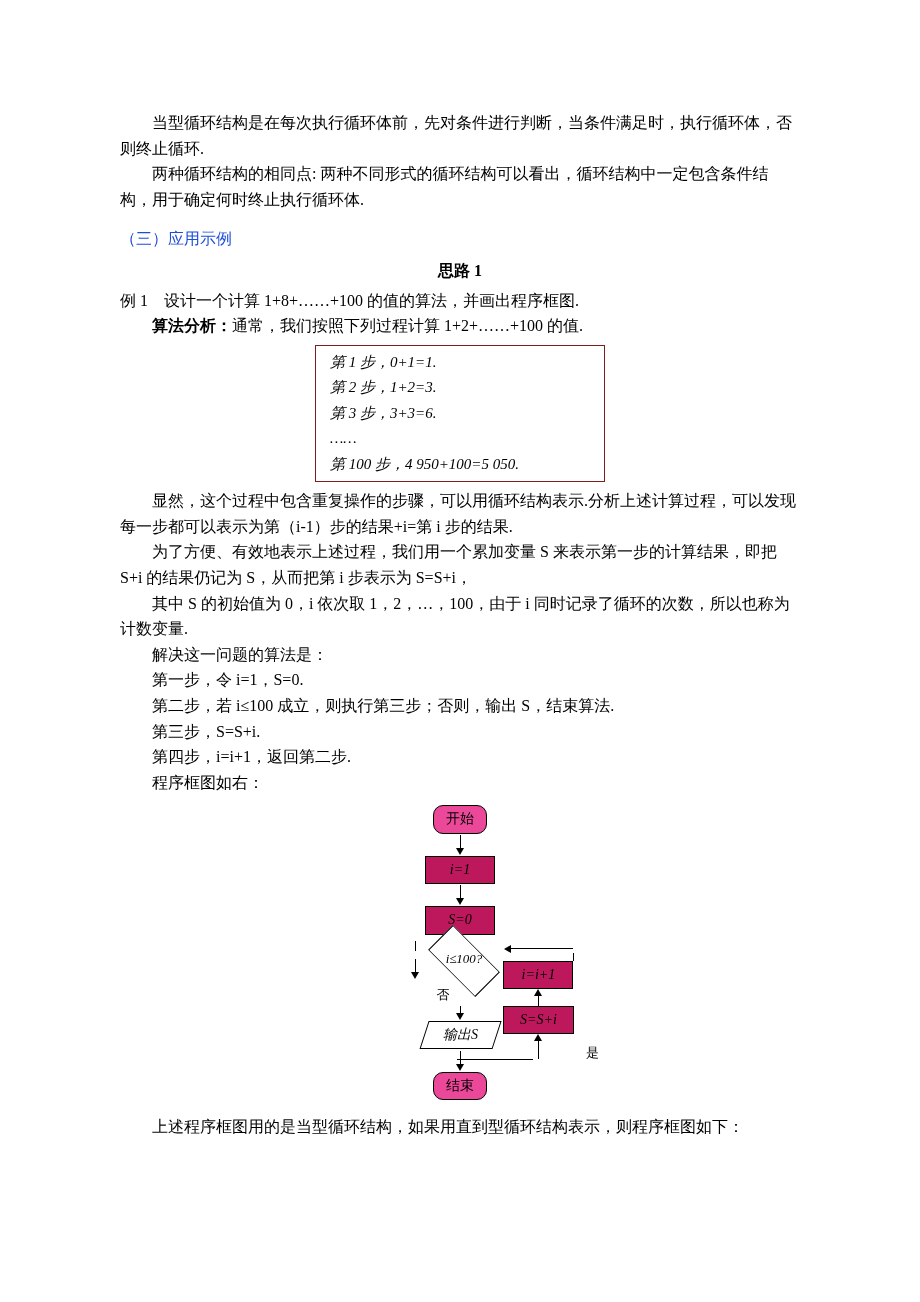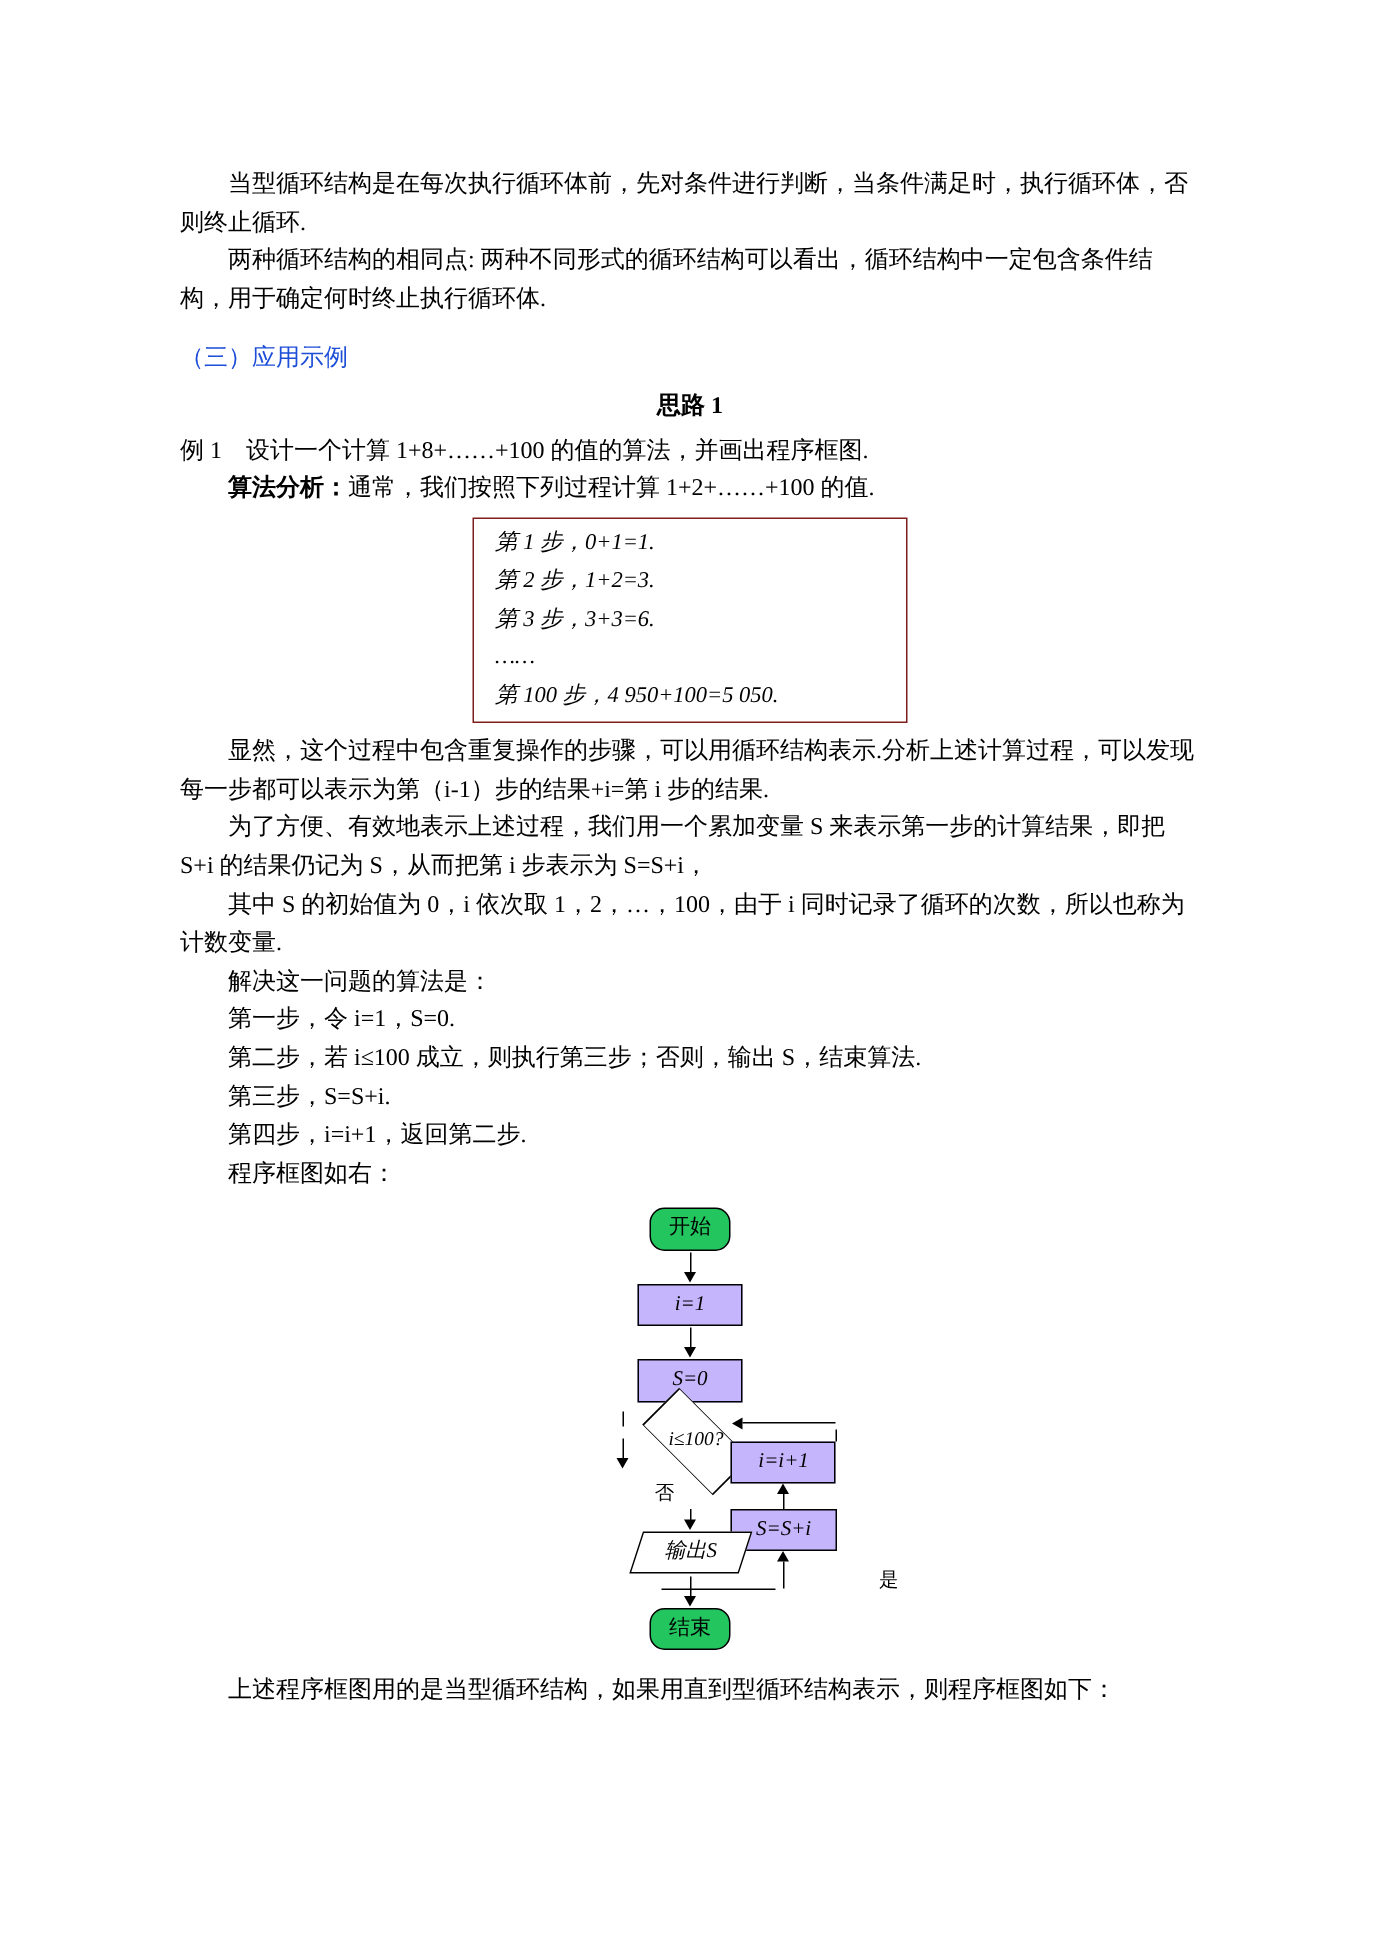--- a/index.html
+++ b/index.html
@@ -50,28 +50,28 @@
       align-items: center;
       margin: 10px auto 14px auto;
       font-size: 14px;
       font-style: italic;
       font-family: "Times New Roman", "SimSun", serif;
     }
     .terminal {
       border: 1px solid #000;
       border-radius: 10px;
       padding: 2px 12px;
-      background: #22c55e;
+      background: #ec4899;
       text-align: center;
       font-style: normal;
     }
     .process {
       border: 1px solid #000;
       padding: 2px 16px;
-      background: #c4b5fd;
+      background: #be185d;
       text-align: center;
       min-width: 36px;
     }
     .arrow-down {
       display: flex;
       flex-direction: column;
       align-items: center;
       margin: 1px 0;
     }
     .line-v {
@@ -207,21 +207,21 @@
         <div class="arrowhead-down"></div>
       </div>
 
       <div class="diamond-wrap">
         <div class="diamond"></div>
         <div class="diamond-label">i≤100?</div>
       </div>
       <span class="yes-label" style="right:-90px; top:108px;">是</span>
     </div>
 
-    <div style="display:flex;flex-direction:column;align-items:center;position:absolute;left:76px;top:10px;">
+    <div style="display:flex;flex-direction:column;align-items:center;position:absolute;left:92px;top:10px;">
 
       <div style="display:flex;align-items:center;">
         <div class="arrowhead-left"></div>
         <div class="hline" style="width:62px;"></div>
       </div>
       <div class="vline" style="height:8px;align-self:flex-end;margin-right:0;"></div>
       <div class="process">i=i+1</div>
       <div style="display:flex;flex-direction:column;align-items:center;">
           <div class="arrowhead-up"></div>
           <div class="line-v" style="height:10px;"></div>

